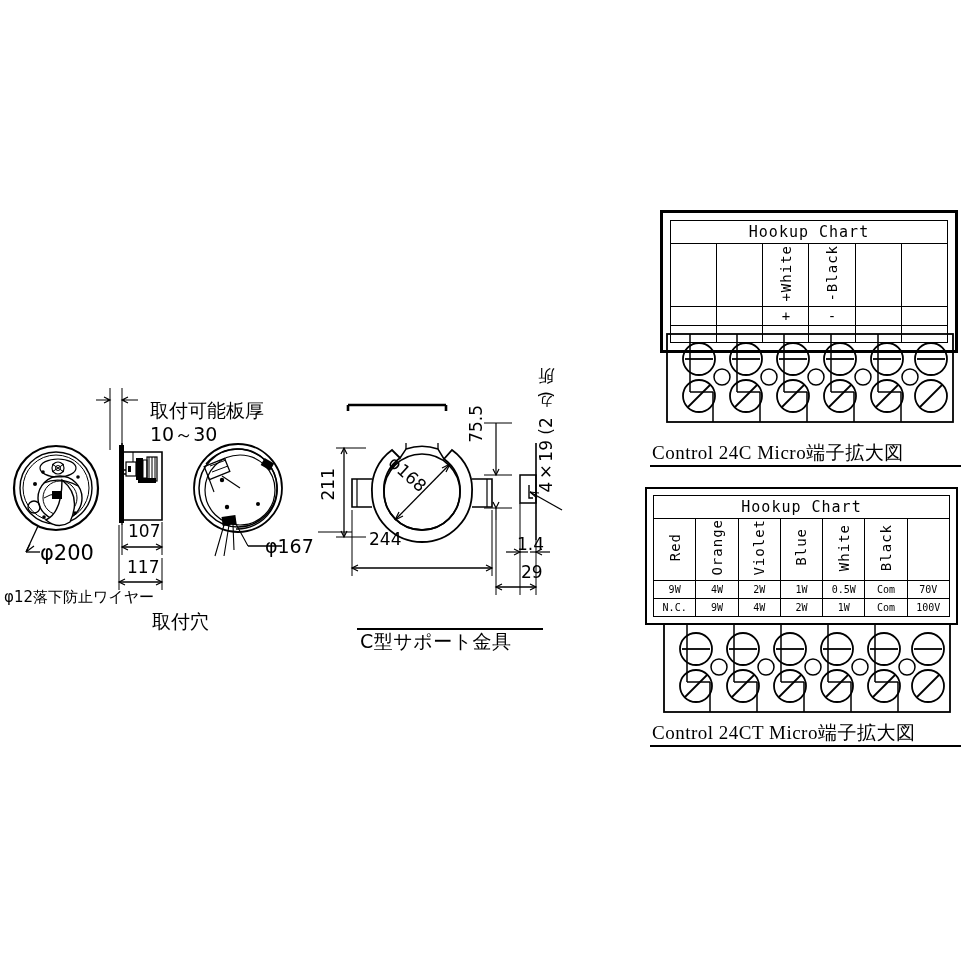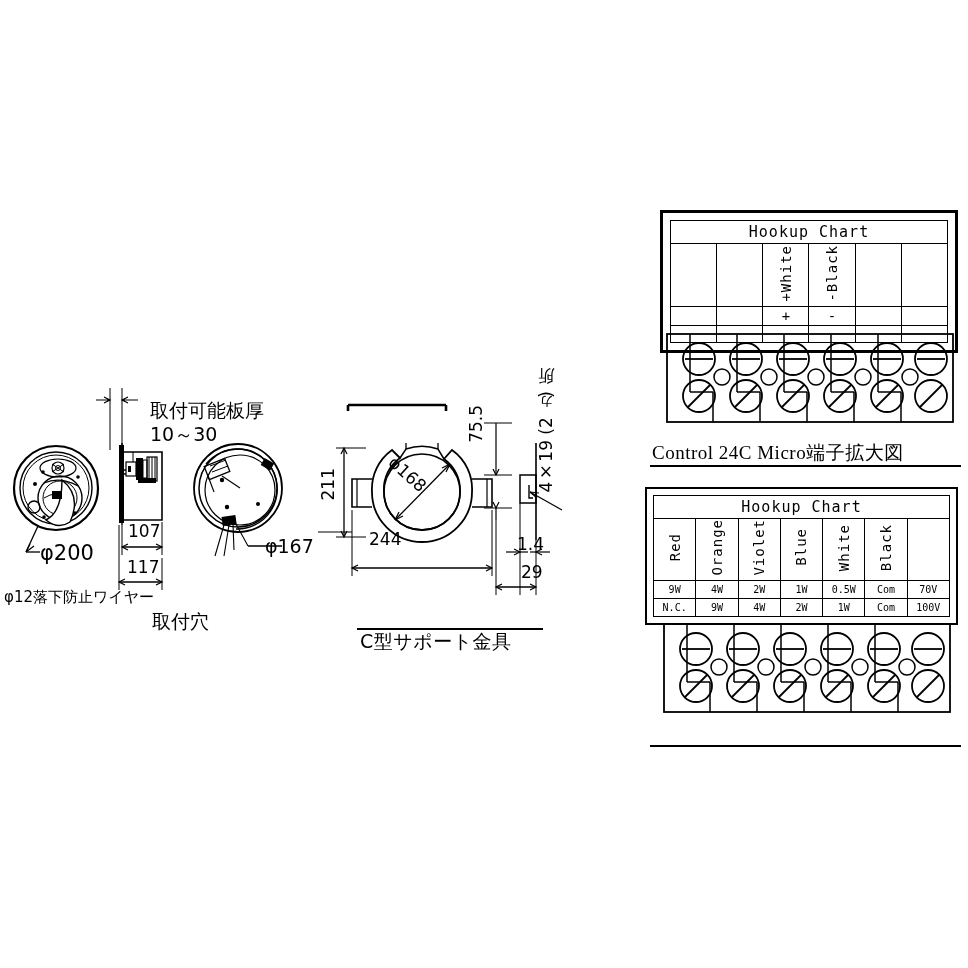--- a/index.html
+++ b/index.html
@@ -498,15 +498,16 @@
             <line x1="164" y1="75" x2="186" y2="53" stroke-width="1.8"></line>
           <circle cx="222" cy="64" r="16" stroke-width="1.8"></circle>
             <line x1="211" y1="75" x2="233" y2="53" stroke-width="1.8"></line>
           <circle cx="266" cy="64" r="16" stroke-width="1.8"></circle>
             <line x1="255" y1="75" x2="277" y2="53" stroke-width="1.8"></line>
         </g>
       </g>
     </svg>
   </div>
 
+  <div class="caption" style="left:652px; top:720px;">Control 24CT Micro端子拡大図</div>
   <div class="cap-underline" style="left:650px; top:745px; width:311px;"></div>
 
 </div>
 
 </body></html>

